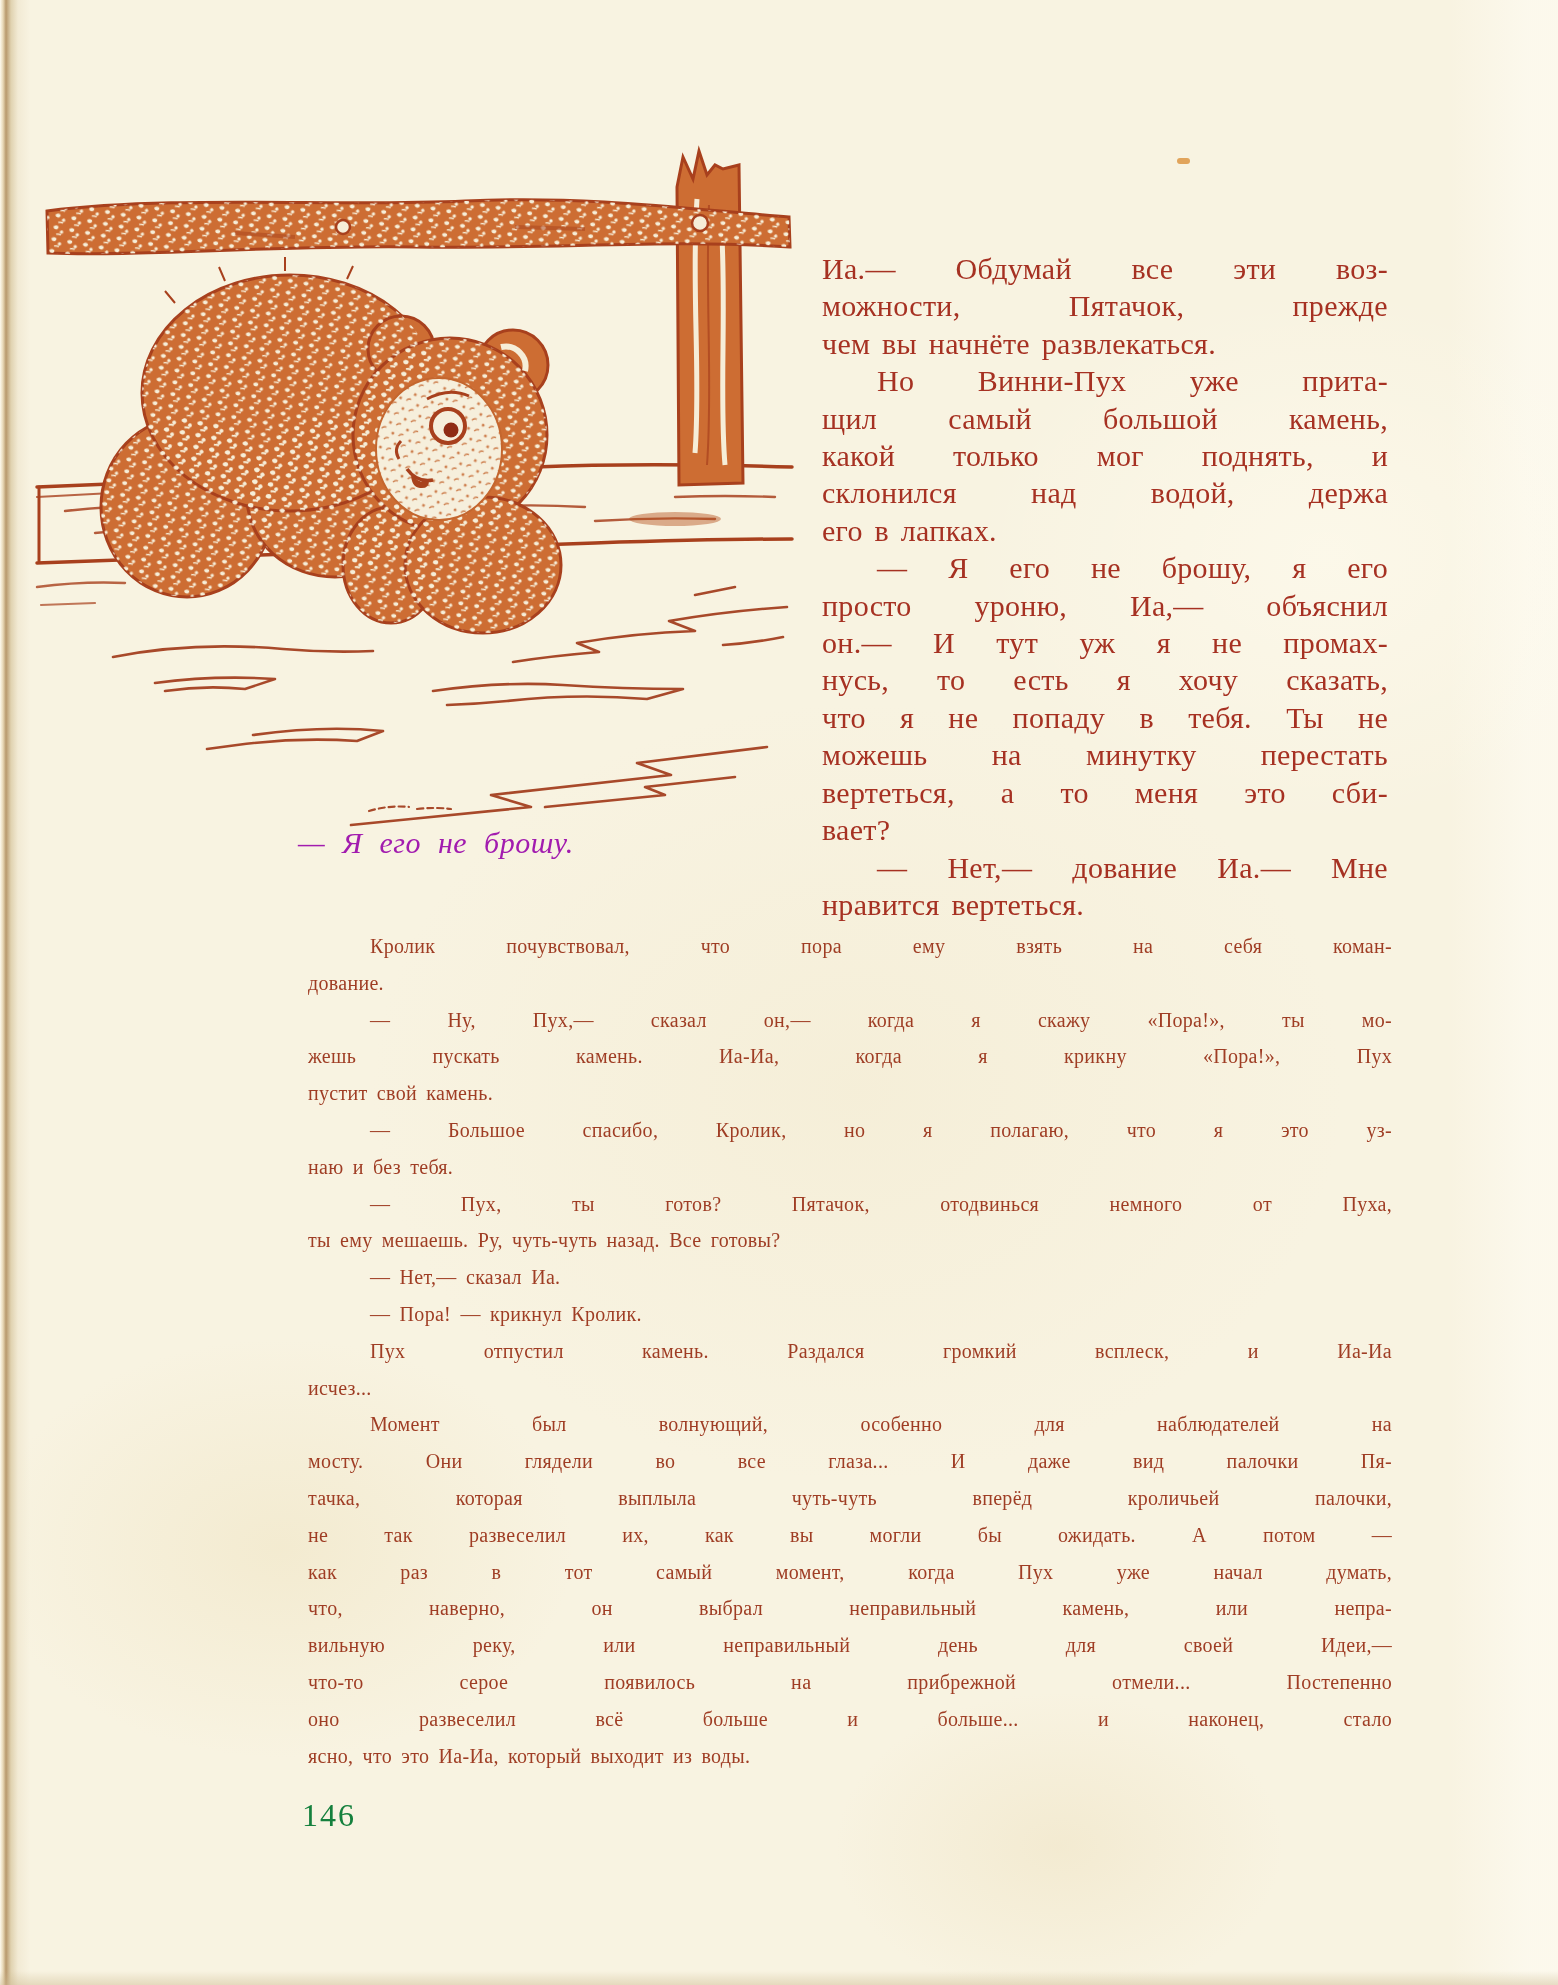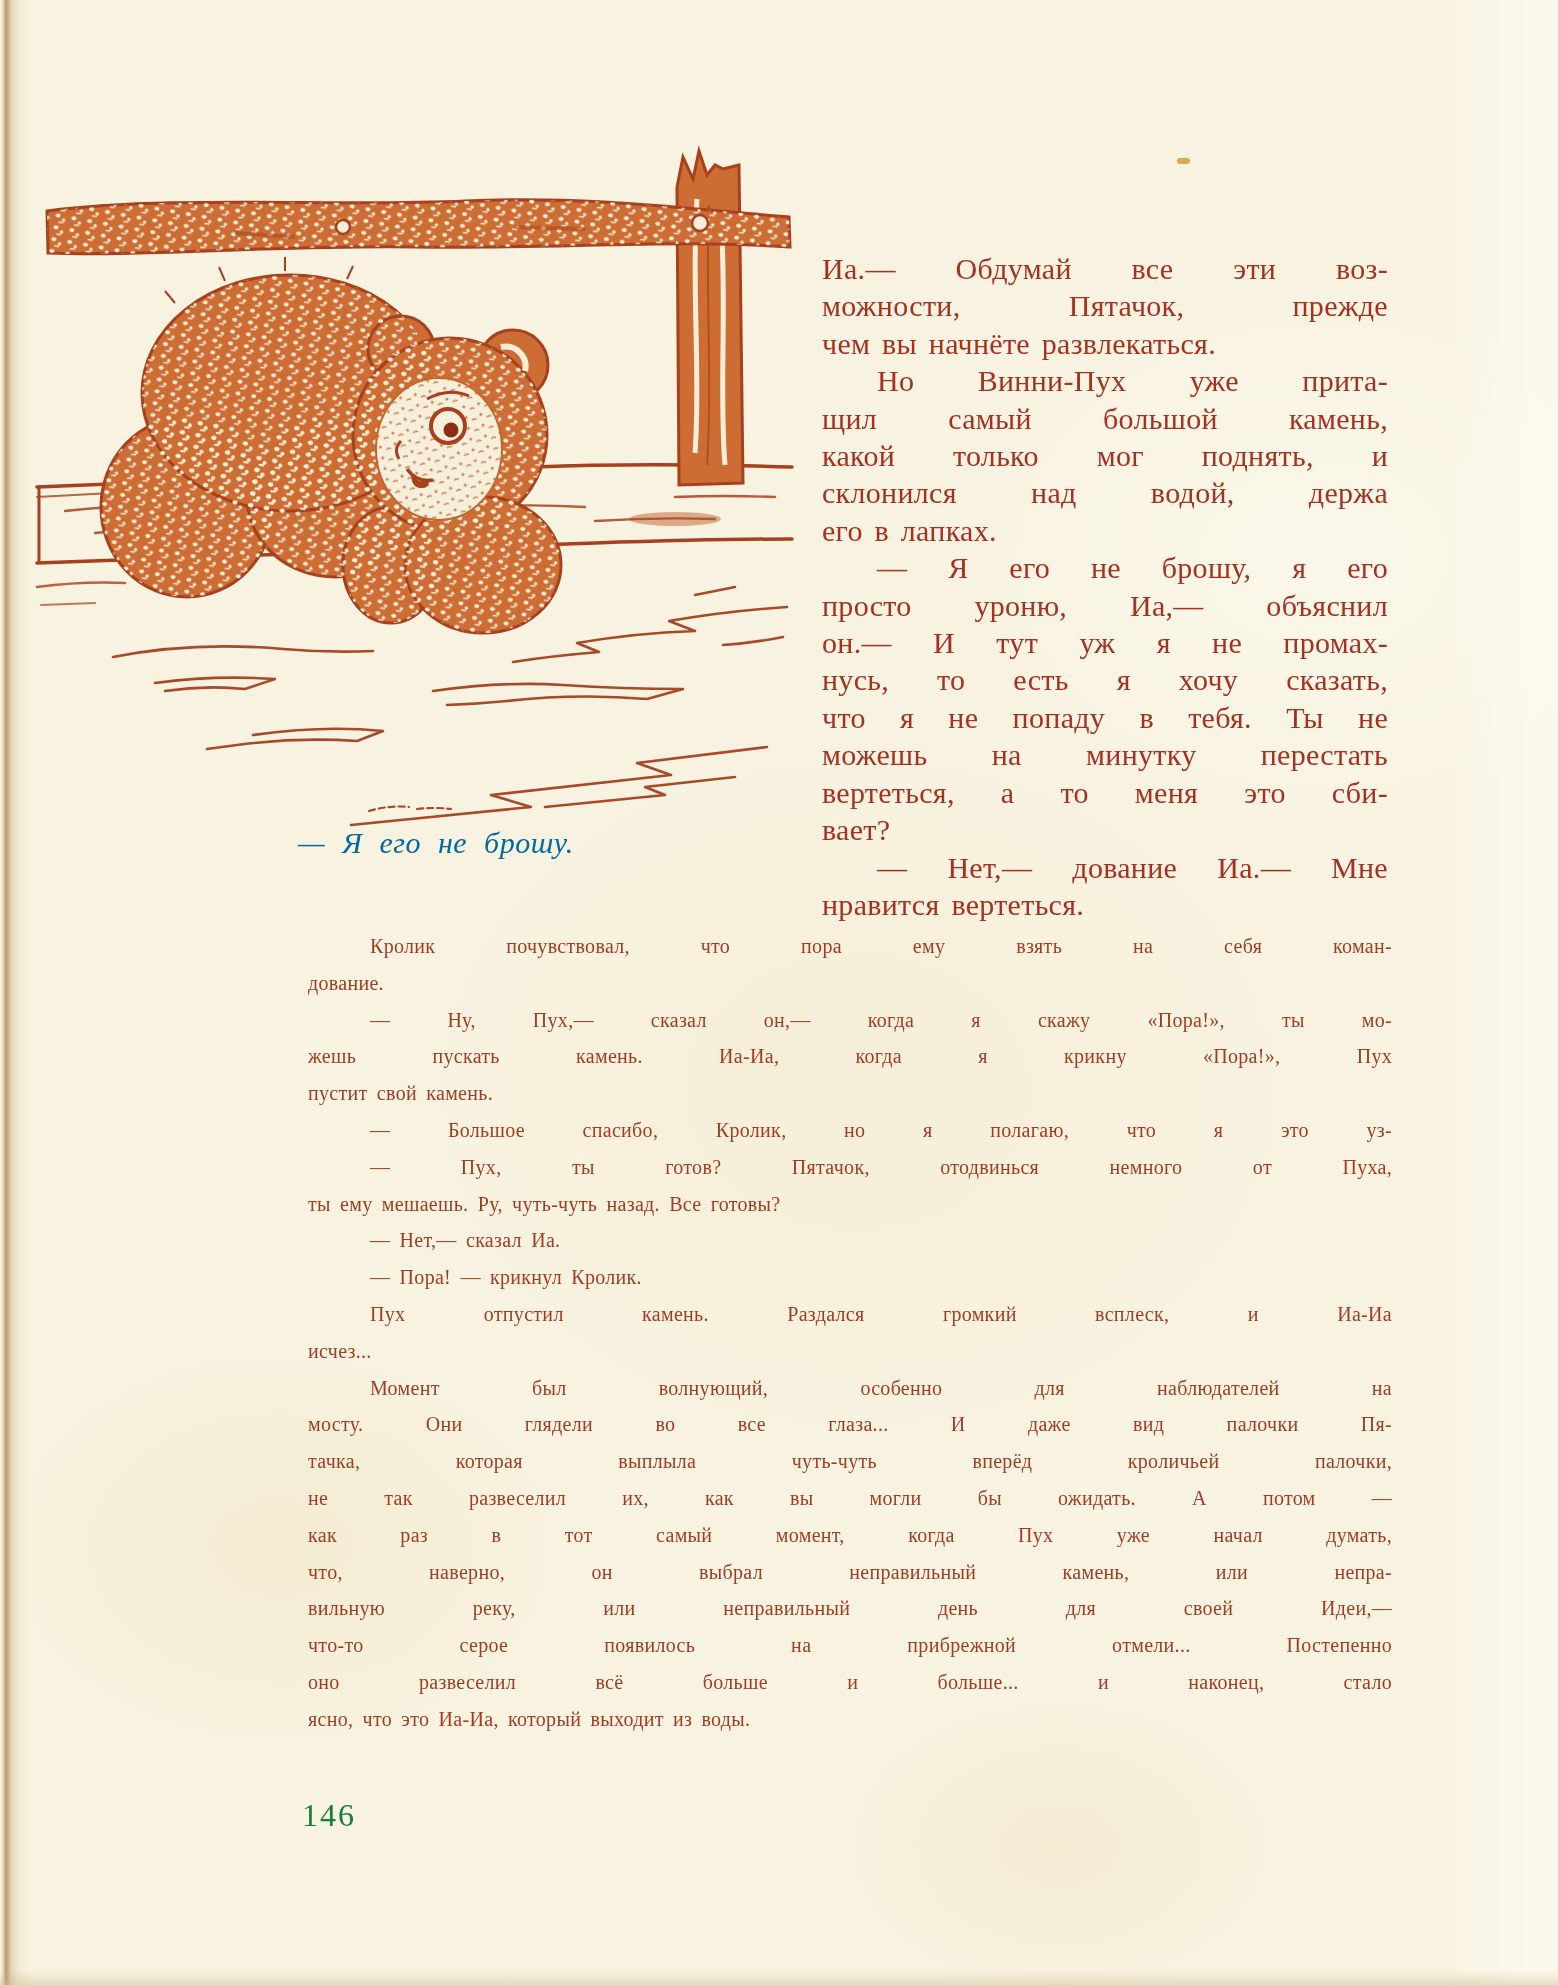--- a/index.html
+++ b/index.html
@@ -23,21 +23,21 @@
   }
   .bottomedge{
     position:absolute;left:0;right:0;bottom:0;height:14px;pointer-events:none;
     background:linear-gradient(0deg, rgba(205,187,146,.45), rgba(205,187,146,0));
   }
   .speck{position:absolute;left:1177px;top:158px;width:13px;height:6px;border-radius:3px;
     background:#d98a2e;opacity:.75;}
   .illo{position:absolute;left:35px;top:135px;width:770px;height:730px;}
   .caption{
     position:absolute;left:298px;top:826px;width:420px;
-    font-style:italic;font-size:30px;color:#0369a1;
+    font-style:italic;font-size:30px;color:#a21caf;
     word-spacing:9px;letter-spacing:.5px;white-space:nowrap;
   }
   .rc{
     position:absolute;left:822px;top:250px;width:566px;
     font-size:30px;line-height:37.4px;color:#a63122;letter-spacing:.3px;
   }
   .bb{
     position:absolute;left:308px;top:928px;width:1084px;
     font-size:20px;line-height:36.8px;color:#9f3d24;letter-spacing:.3px;
   }
@@ -174,20 +174,21 @@
     <div class="ln">нравится вертеться.</div>
   </div>
 
   <div class="bb">
     <div class="ln j ind">Кролик почувствовал, что пора ему взять на себя коман-</div>
     <div class="ln">дование.</div>
     <div class="ln j ind">— Ну, Пух,— сказал он,— когда я скажу «Пора!», ты мо-</div>
     <div class="ln j">жешь пускать камень. Иа-Иа, когда я крикну «Пора!», Пух</div>
     <div class="ln">пустит свой камень.</div>
     <div class="ln j ind">— Большое спасибо, Кролик, но я полагаю, что я это уз-</div>
+    <div class="ln">наю и без тебя.</div>
     <div class="ln j ind">— Пух, ты готов? Пятачок, отодвинься немного от Пуха,</div>
     <div class="ln">ты ему мешаешь. Ру, чуть-чуть назад. Все готовы?</div>
     <div class="ln ind">— Нет,— сказал Иа.</div>
     <div class="ln ind">— Пора! — крикнул Кролик.</div>
     <div class="ln j ind">Пух отпустил камень. Раздался громкий всплеск, и Иа-Иа</div>
     <div class="ln">исчез...</div>
     <div class="ln j ind">Момент был волнующий, особенно для наблюдателей на</div>
     <div class="ln j">мосту. Они глядели во все глаза... И даже вид палочки Пя-</div>
     <div class="ln j">тачка, которая выплыла чуть-чуть вперёд кроличьей палочки,</div>
     <div class="ln j">не так развеселил их, как вы могли бы ожидать. А потом —</div>

